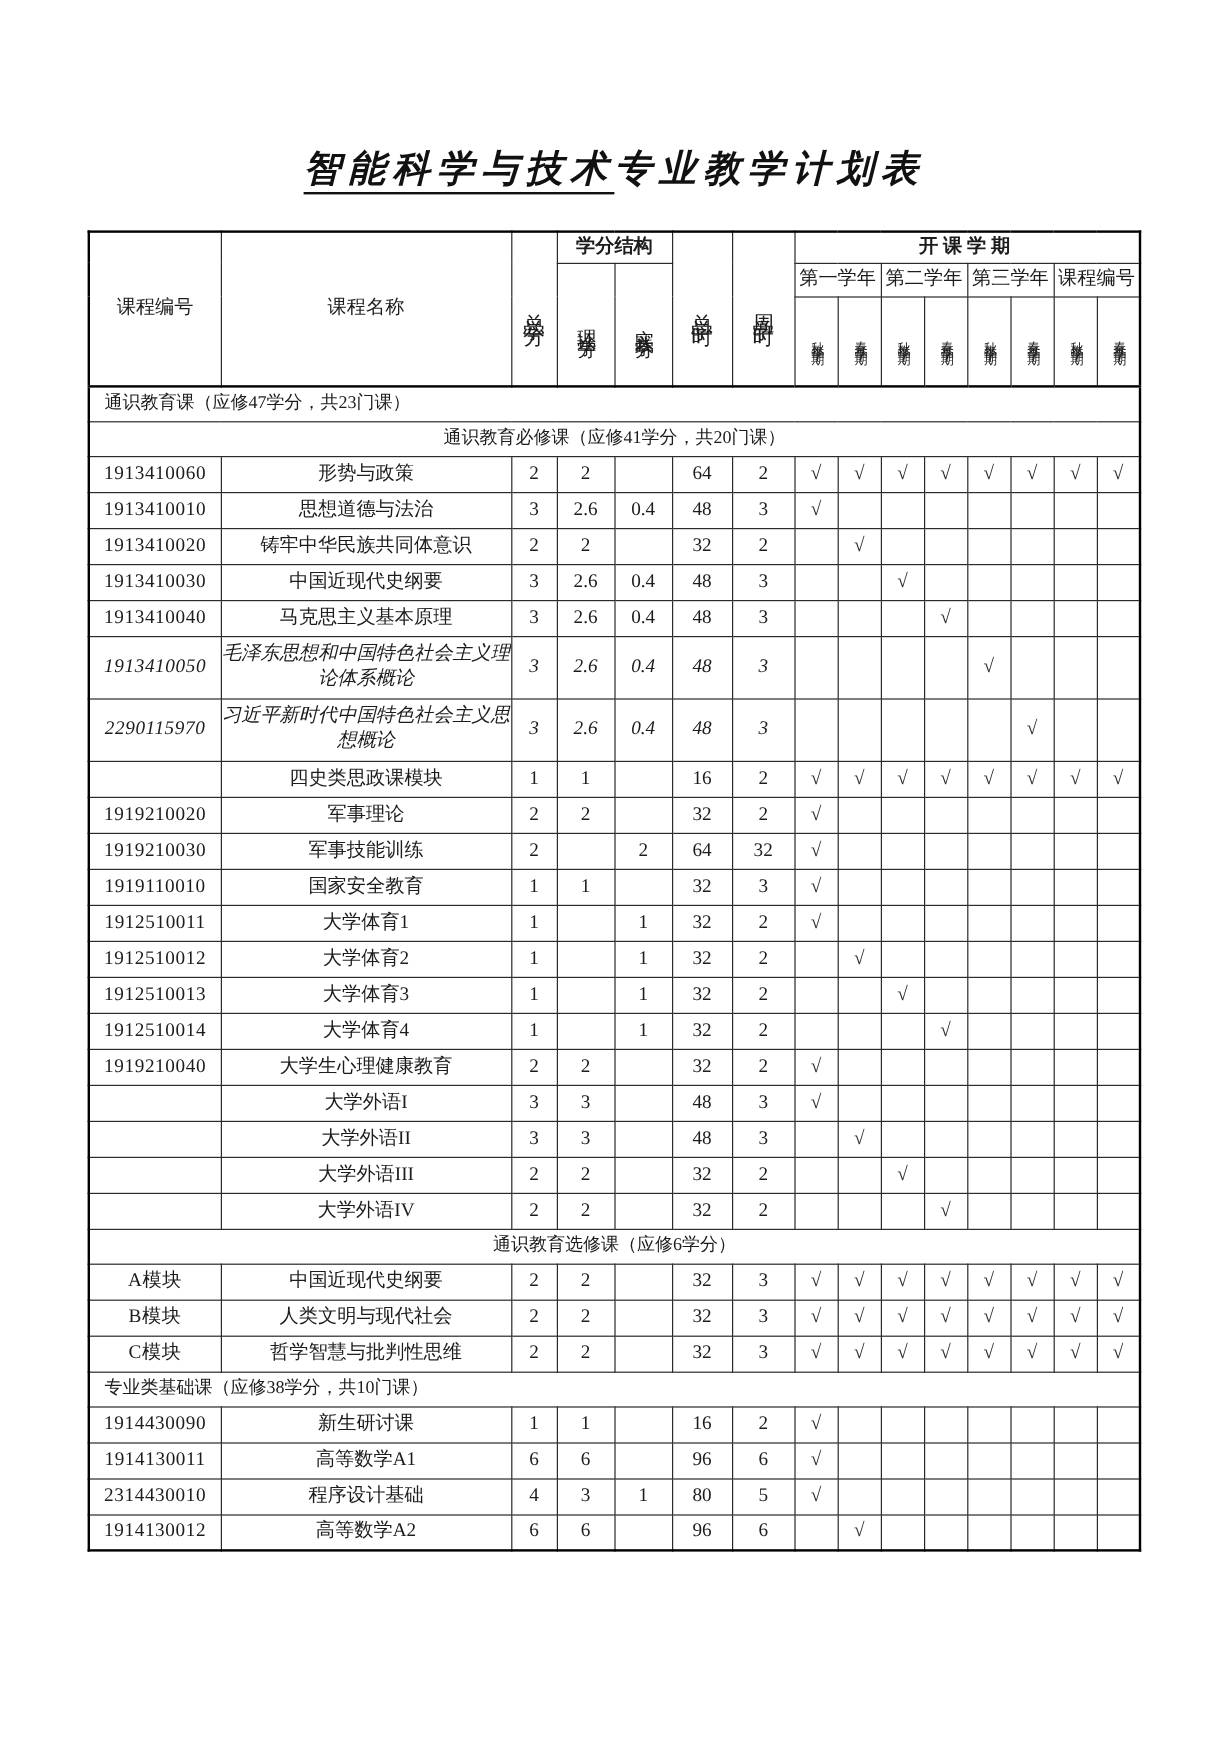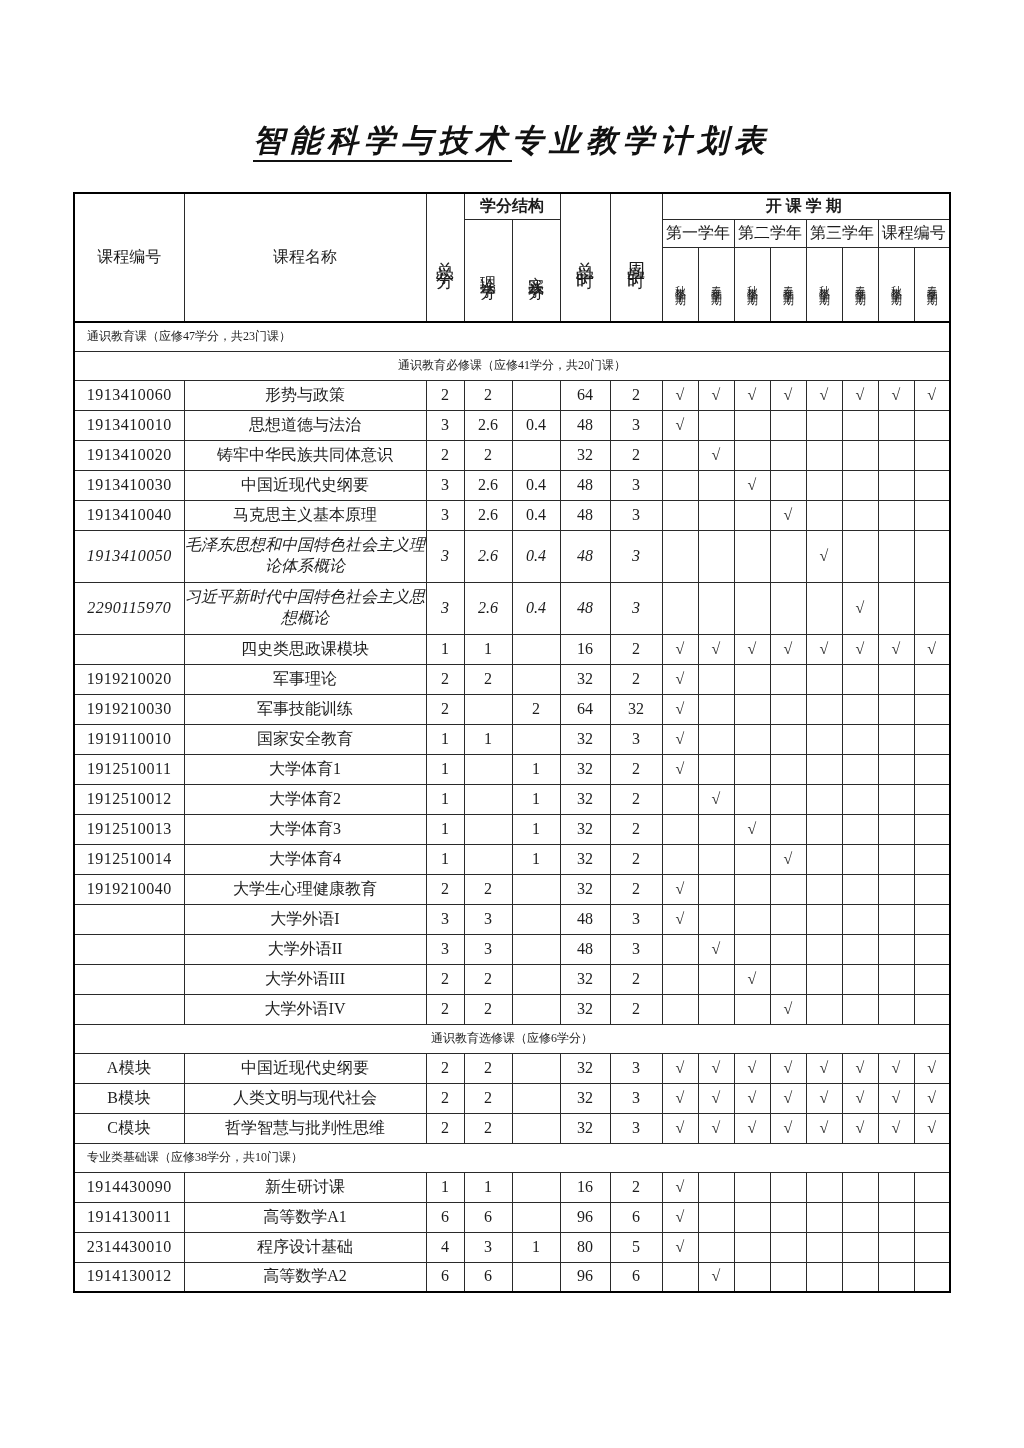--- a/index.html
+++ b/index.html
@@ -72,21 +72,21 @@
     font-size: 18px;
     font-family: "Liberation Sans", sans-serif;
   }
   .vert.four { letter-spacing: 3px; font-size: 16px; }
   .vert.season { letter-spacing: 3px; font-size: 11px; }
 
   tr.course { height: 30px; }
   tr.course.tall { height: 52px; font-style: italic; }
   tr.section { height: 29px; }
   tr.section td {
-    font-size: 12px;
+    font-size: 15px;
     text-align: center;
   }
   tr.section td.al {
     text-align: left;
     padding-left: 12px;
   }
   td.code { font-size: 16px; letter-spacing: 0.5px; margin-top: 12px; }
   td.name {
     text-align: left;
     padding: 2px 6px 2px 10px;

